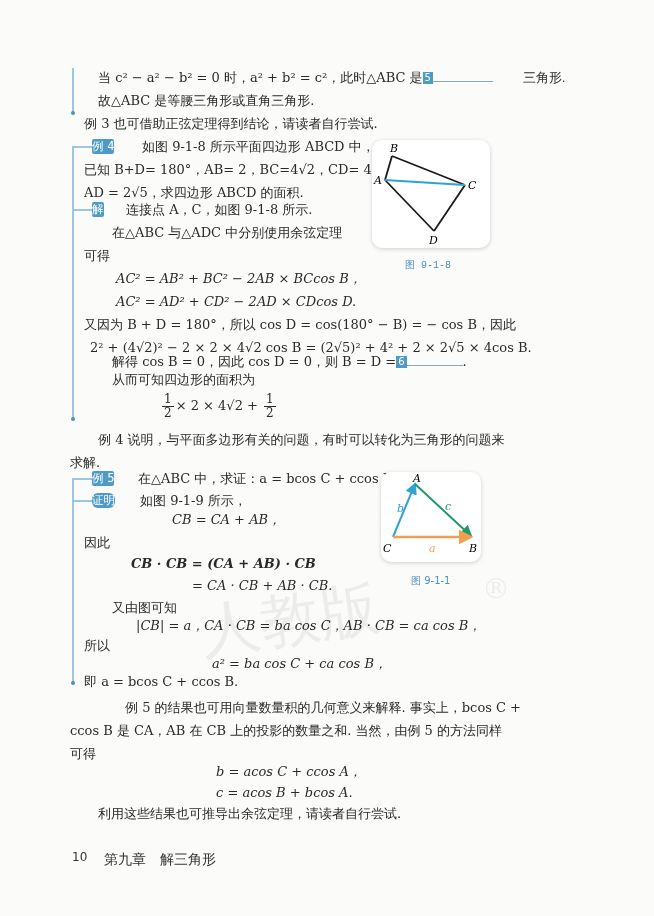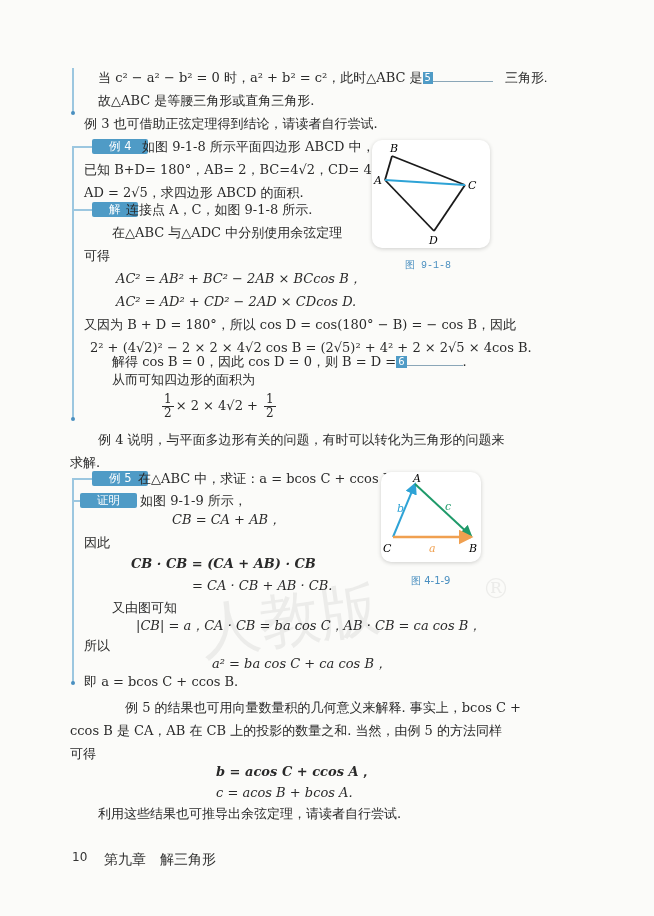--- a/index.html
+++ b/index.html
@@ -7,21 +7,21 @@
       width:654px; height:916px; background:#fbfbf9; position:relative; overflow:hidden;
       font-family:"DejaVu Serif","Liberation Serif",serif; color:#2a2a2a;
     }
     .line { position:absolute; font-size:13px; line-height:16px; white-space:nowrap; }
     .i { font-style:italic; }
     .vbar { position:absolute; width:2px; background:#9cc7e0; }
     .vbar::after { content:""; position:absolute; left:-1px; bottom:-3px; width:4px; height:4px; background:#4a8fc0; border-radius:50%; }
     .hbar { position:absolute; height:1.5px; background:#9cc7e0; }
     .tag {
       position:absolute; background:#4f9bc6; color:#fff; font-family:"DejaVu Sans","Liberation Sans",sans-serif;
-      font-size:11.5px; line-height:14px; padding:0 17px; border-radius:2px; height:15px;
+      font-size:11.5px; line-height:14px; padding:0 0; border-radius:2px; height:15px;
     }
     .blank { display:inline-block; border-bottom:1px solid #8aa6b8; vertical-align:baseline; }
     .num-box { display:inline-block; background:#4f9bc6; color:#fff; font-size:10px; line-height:12px; padding:0 2px; font-family:"DejaVu Sans",sans-serif; vertical-align:1px; }
     .fig {
       position:absolute; background:#fff; border-radius:10px;
       box-shadow:0 1px 4px rgba(0,0,0,0.18);
     }
     .figcap { position:absolute; font-family:"DejaVu Sans","Liberation Sans",sans-serif; color:#4a8fc0; font-size:10px; }
     .frac { display:inline-block; vertical-align:middle; text-align:center; font-size:12px; line-height:13px; margin:0 2px; }
     .frac span { display:block; }
@@ -29,21 +29,21 @@
     .footer { position:absolute; font-family:"DejaVu Sans","Liberation Sans",sans-serif; font-size:14px; color:#333; }
     .watermark { position:absolute; font-family:"DejaVu Serif",serif; color:rgba(0,0,0,0.06); font-size:60px; transform:rotate(-8deg); }
   </style>
 </head>
 <body>
 
 <div class="vbar" style="left:72px; top:68px; height:44px;"></div>
 
 <div class="line" style="left:98px; top:70px;">
   <span>当 c² − a² − b² = 0 时，a² + b² = c²，此时△ABC 是</span><span class="num-box">5</span><span class="blank" style="width:60px;"></span>
-  <span style="margin-left:8px;font-family:Liberation Serif, serif;">三角形.</span>
+  <span style="margin-left:26px;font-family:Liberation Serif, serif;">三角形.</span>
 </div>
 <div class="line" style="left:98px; top:93px;">故△ABC 是等腰三角形或直角三角形.</div>
 <div class="line" style="left:84px; top:116px;">例 3 也可借助正弦定理得到结论，请读者自行尝试.</div>
 
 <div class="vbar" style="left:72px; top:146px; height:272px;"></div>
 <div class="hbar" style="left:72px; top:146px; width:20px;"></div>
 <div class="tag" style="left:92px; top:139px;">例 4</div>
 <div class="line" style="left:142px; top:139px;">如图 9-1-8 所示平面四边形 ABCD 中，</div>
 <div class="line" style="left:84px; top:162px;">已知 B+D= 180°，AB= 2，BC=4√2，CD= 4，</div>
 <div class="line" style="left:84px; top:185px;">AD = 2√5，求四边形 ABCD 的面积.</div>
@@ -83,21 +83,21 @@
 <div class="figcap" style="left:405px; top:258px;font-family:Liberation Mono, monospace;">图 9-1-8</div>
 
 <div class="line" style="left:98px; top:432px;">例 4 说明，与平面多边形有关的问题，有时可以转化为三角形的问题来</div>
 <div class="line" style="left:70px; top:455px;text-align:right;">求解.</div>
 
 <div class="vbar" style="left:72px; top:478px; height:204px;"></div>
 <div class="hbar" style="left:72px; top:478px; width:20px;"></div>
 <div class="tag" style="left:92px; top:471px;">例 5</div>
 <div class="line" style="left:138px; top:471px;">在△ABC 中，求证：a = bcos C + ccos B.</div>
 <div class="hbar" style="left:72px; top:500px; width:20px;"></div>
-<div class="tag" style="left:80px; top:493px;">证明</div>
+<div class="tag" style="left:92px; top:493px;border-radius:6px;">证明</div>
 <div class="line" style="left:140px; top:493px;">如图 9-1-9 所示，</div>
 <div class="line i" style="left:172px; top:512px;">CB = CA + AB，</div>
 <div class="line" style="left:84px; top:535px;">因此</div>
 <div class="line i" style="left:131px; top:556px;font-weight:bold;">CB · CB = (CA + AB) · CB</div>
 <div class="line i" style="left:192px; top:578px;">= CA · CB + AB · CB.</div>
 <div class="line" style="left:112px; top:600px;">又由图可知</div>
 <div class="line i" style="left:136px; top:618px;">|CB| = a，CA · CB = ba cos C，AB · CB = ca cos B，</div>
 <div class="line" style="left:84px; top:638px;">所以</div>
 <div class="line i" style="left:212px; top:656px;">a² = ba cos C + ca cos B，</div>
 <div class="line" style="left:84px; top:674px;">即 a = bcos C + ccos B.</div>
@@ -119,26 +119,26 @@
     <line x1="34" y1="12" x2="90" y2="64" stroke="#1f9a6a" stroke-width="2" marker-end="url(#ac)"></line>
     <line x1="12" y1="65" x2="90" y2="65" stroke="#f0a050" stroke-width="2.5" marker-end="url(#aa)"></line>
     <text x="32" y="10" font-size="11" font-style="italic" font-family="DejaVu Serif, serif">A</text>
     <text x="2" y="80" font-size="11" font-style="italic" font-family="DejaVu Serif, serif">C</text>
     <text x="88" y="80" font-size="11" font-style="italic" font-family="DejaVu Serif, serif">B</text>
     <text x="16" y="40" font-size="11" font-style="italic" fill="#2ea3d6" font-family="DejaVu Serif, serif">b</text>
     <text x="64" y="38" font-size="11" font-style="italic" fill="#1f9a6a" font-family="DejaVu Serif, serif">c</text>
     <text x="48" y="80" font-size="11" font-style="italic" fill="#f0a050" font-family="DejaVu Serif, serif">a</text>
   </svg>
 </div>
-<div class="figcap" style="left:411px; top:574px;">图 4-1-9</div>
+<div class="figcap" style="left:411px; top:574px;">图 9-1-1</div>
 
 <div class="watermark" style="left:200px; top:580px;">人教版</div>
 <div class="watermark" style="left:482px; top:572px; font-size:28px; transform:none;">®</div>
 
 <div class="line" style="left:98px; top:700px;margin-left:27px;">例 5 的结果也可用向量数量积的几何意义来解释. 事实上，bcos C +</div>
 <div class="line" style="left:70px; top:723px;">ccos B 是 CA，AB 在 CB 上的投影的数量之和. 当然，由例 5 的方法同样</div>
 <div class="line" style="left:70px; top:746px;">可得</div>
-<div class="line i" style="left:216px; top:764px;font-weight:bold;">b = acos C + ccos A，</div>
+<div class="line i" style="left:216px; top:764px;">b = acos C + ccos A，</div>
 <div class="line i" style="left:216px; top:785px;">c = acos B + bcos A.</div>
 <div class="line" style="left:98px; top:806px;">利用这些结果也可推导出余弦定理，请读者自行尝试.</div>
 
 <div class="footer" style="left:72px; top:850px; font-size:12px;">10</div>
 <div class="footer" style="left:104px; top:851px;">第九章　解三角形</div>
 
 </body></html>

